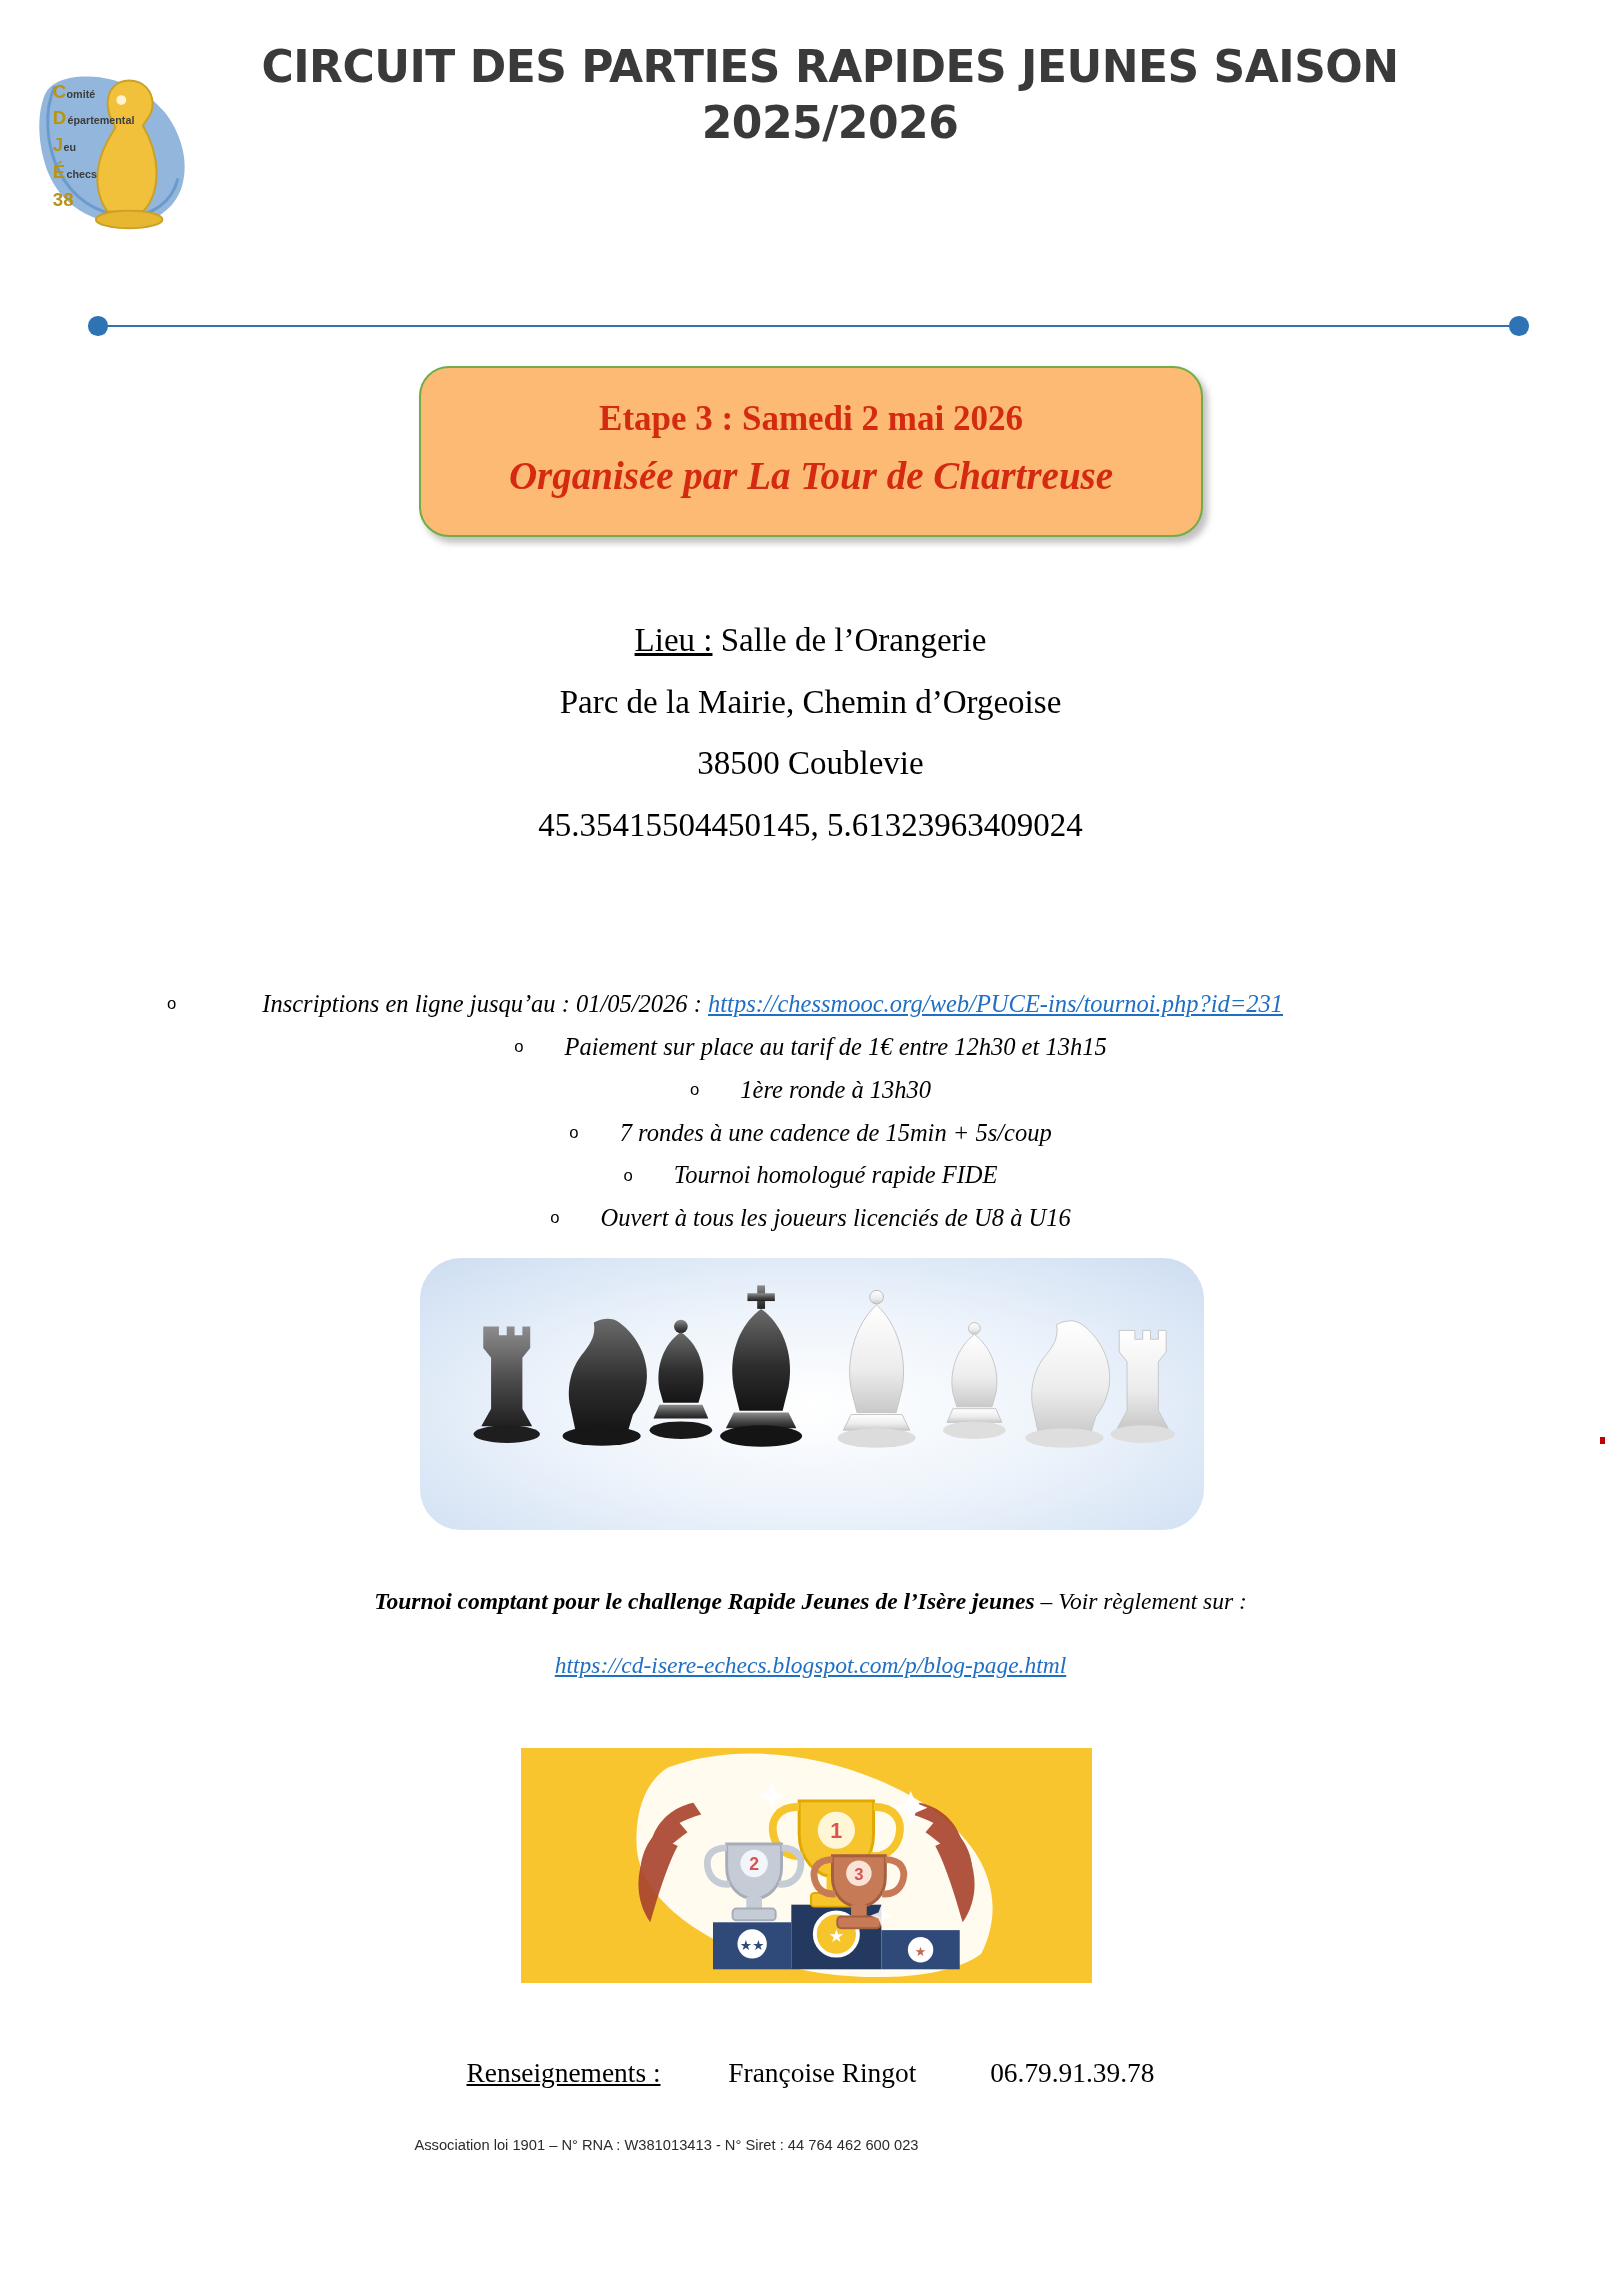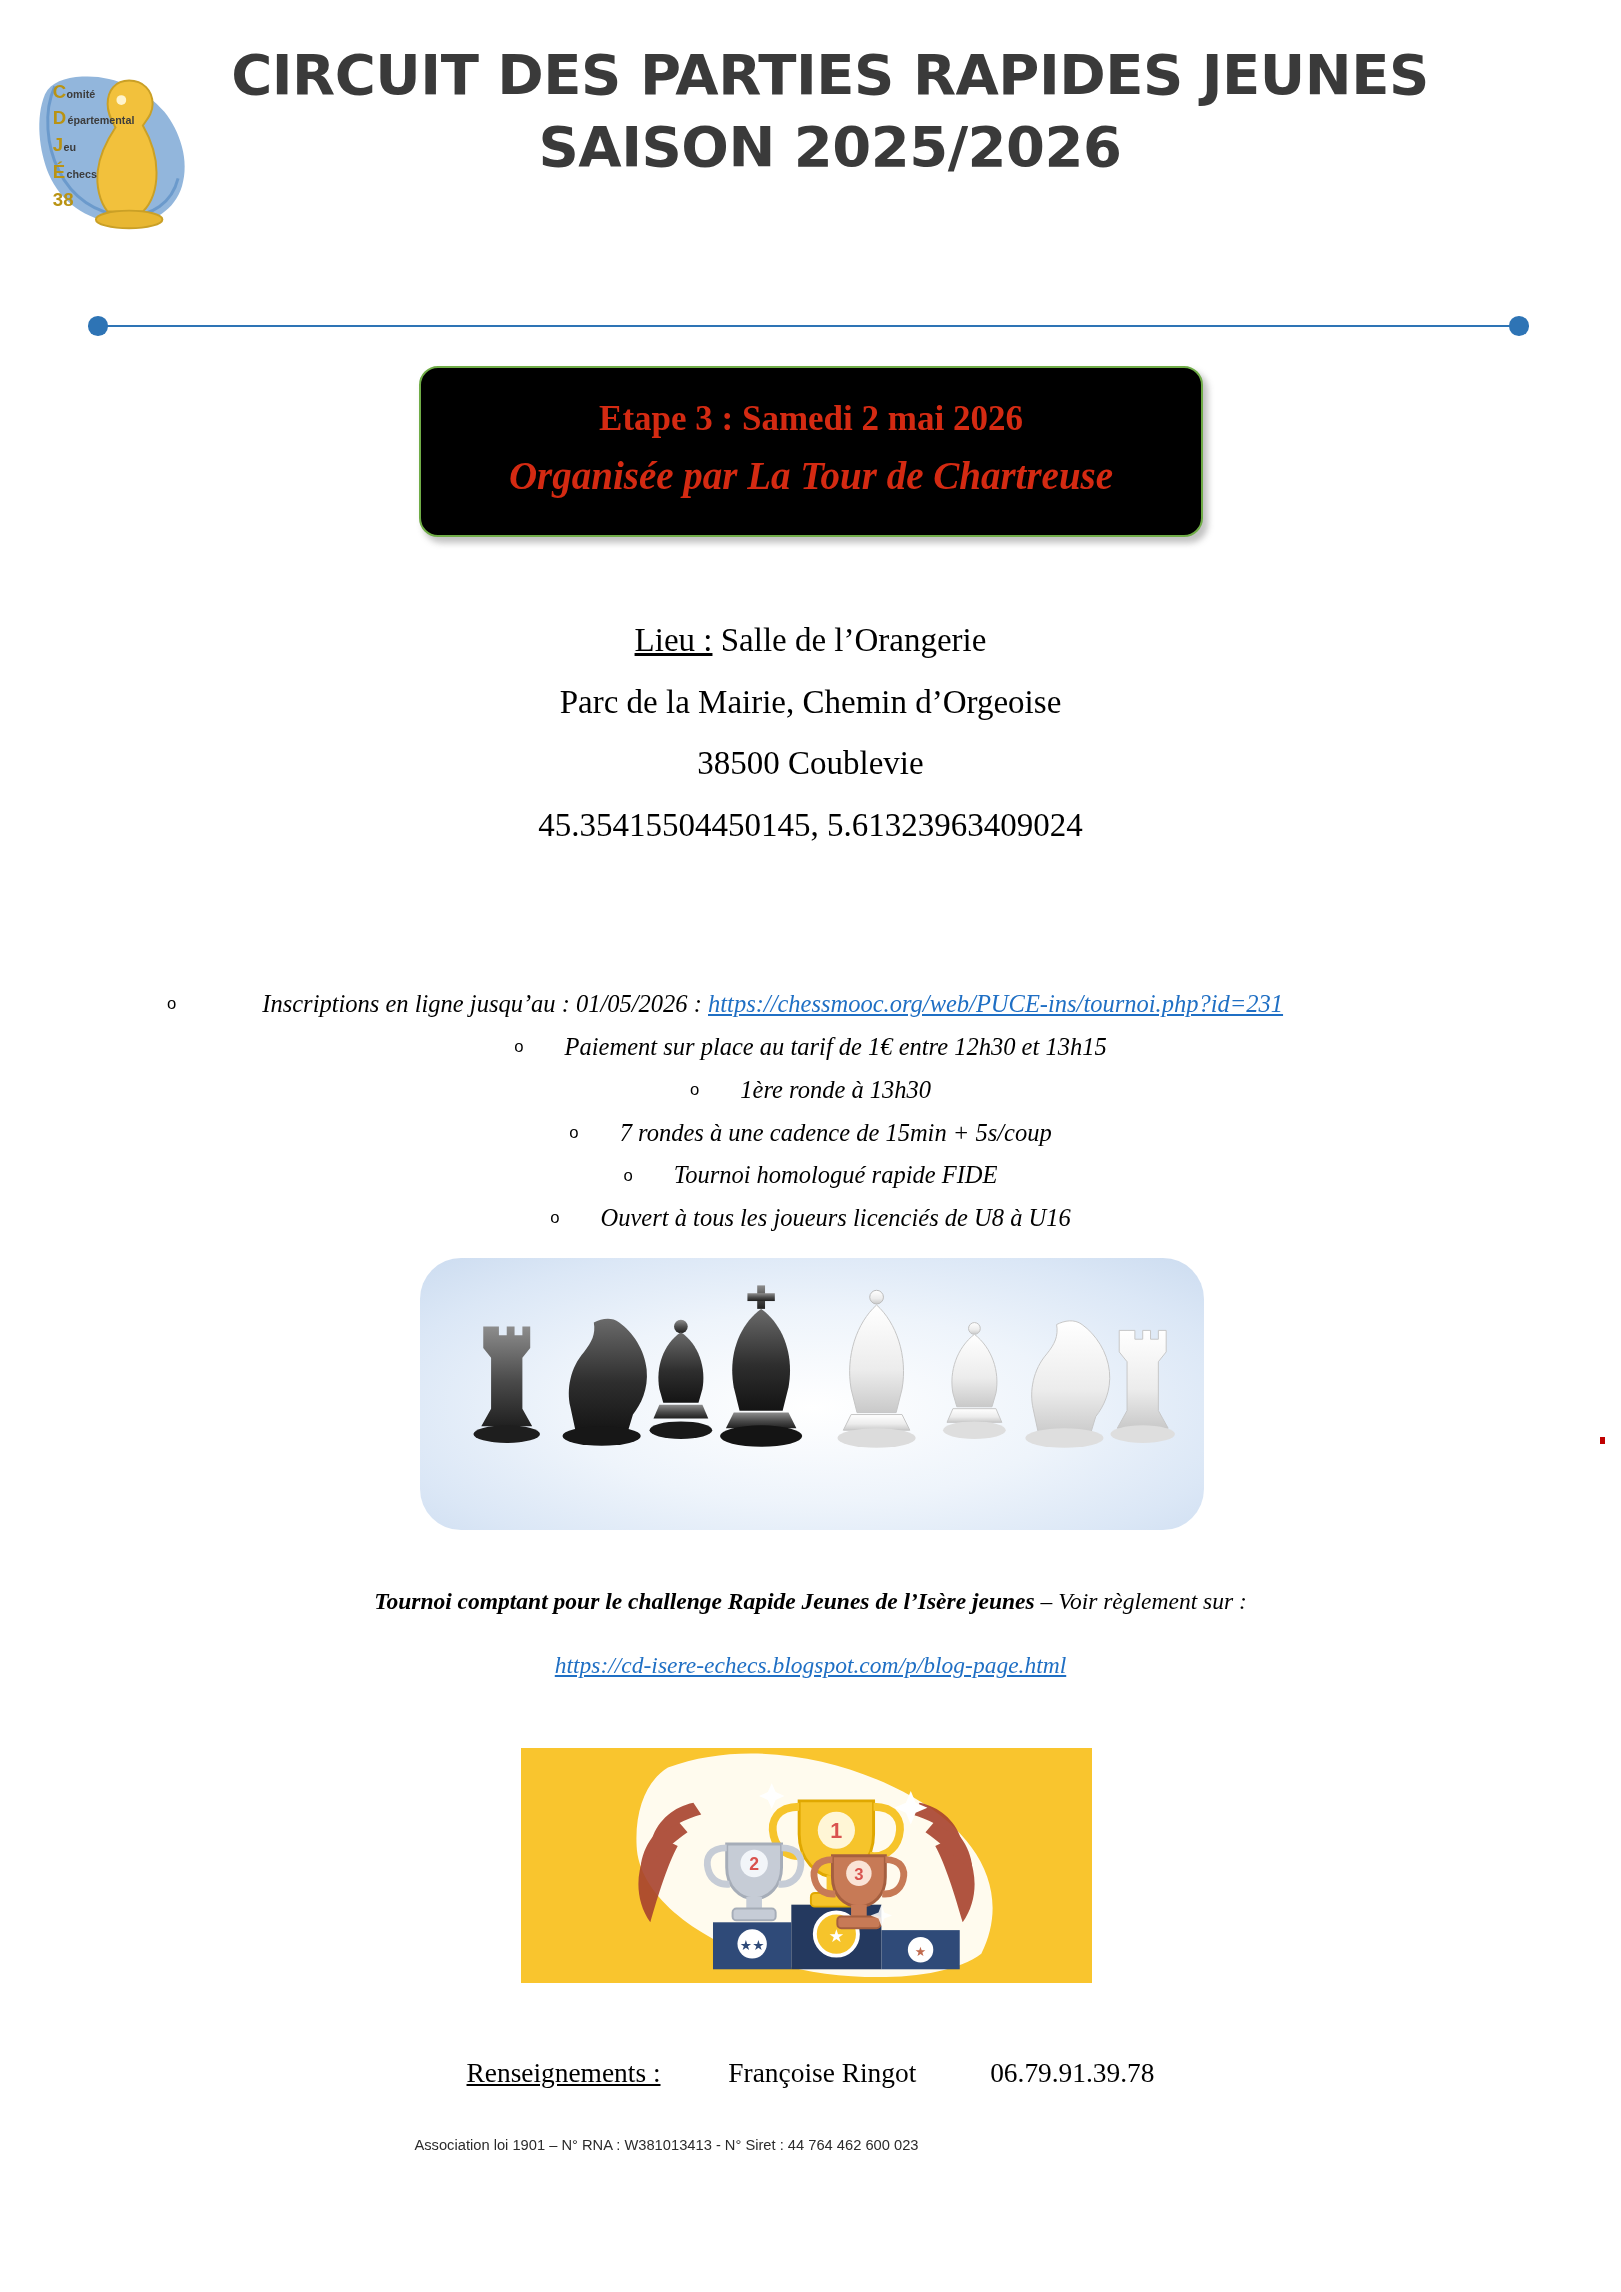--- a/index.html
+++ b/index.html
@@ -37,21 +37,21 @@
 
   .title-block {
     width: 1621px;
     text-align: center;
     padding-left: 39px;
     box-sizing: border-box;
   }
   .main-title {
     font-family: "DejaVu Sans", sans-serif;
     font-weight: bold;
-    font-size: 56px;
+    font-size: 44px;
     letter-spacing: -0.5px;
     color: #3a3a3a;
     line-height: 1.28;
     margin: 0;
     padding: 0 118px;
   }
 
   
   .divider {
     position: absolute;
@@ -80,22 +80,22 @@
   .divider .dot.right { right: 0; }
 
   
   .etape-box {
     position: absolute;
     top: 366px;
     left: 419px;
     width: 784px;
     box-sizing: border-box;
     border: 2.9px solid #70ad47;
-    border-radius: 19px;
-    background: #000000;
+    border-radius: 30px;
+    background: #fdba74;
     box-shadow: 4.9px 5.9px 6.9px rgba(120,120,120,0.45);
     padding: 23.5px 9.8px 29px 9.8px;
     text-align: center;
   }
   .etape-line {
     color: #d42a12;
     font-size: 35px;
     font-weight: bold;
     line-height: 1.55;
   }

